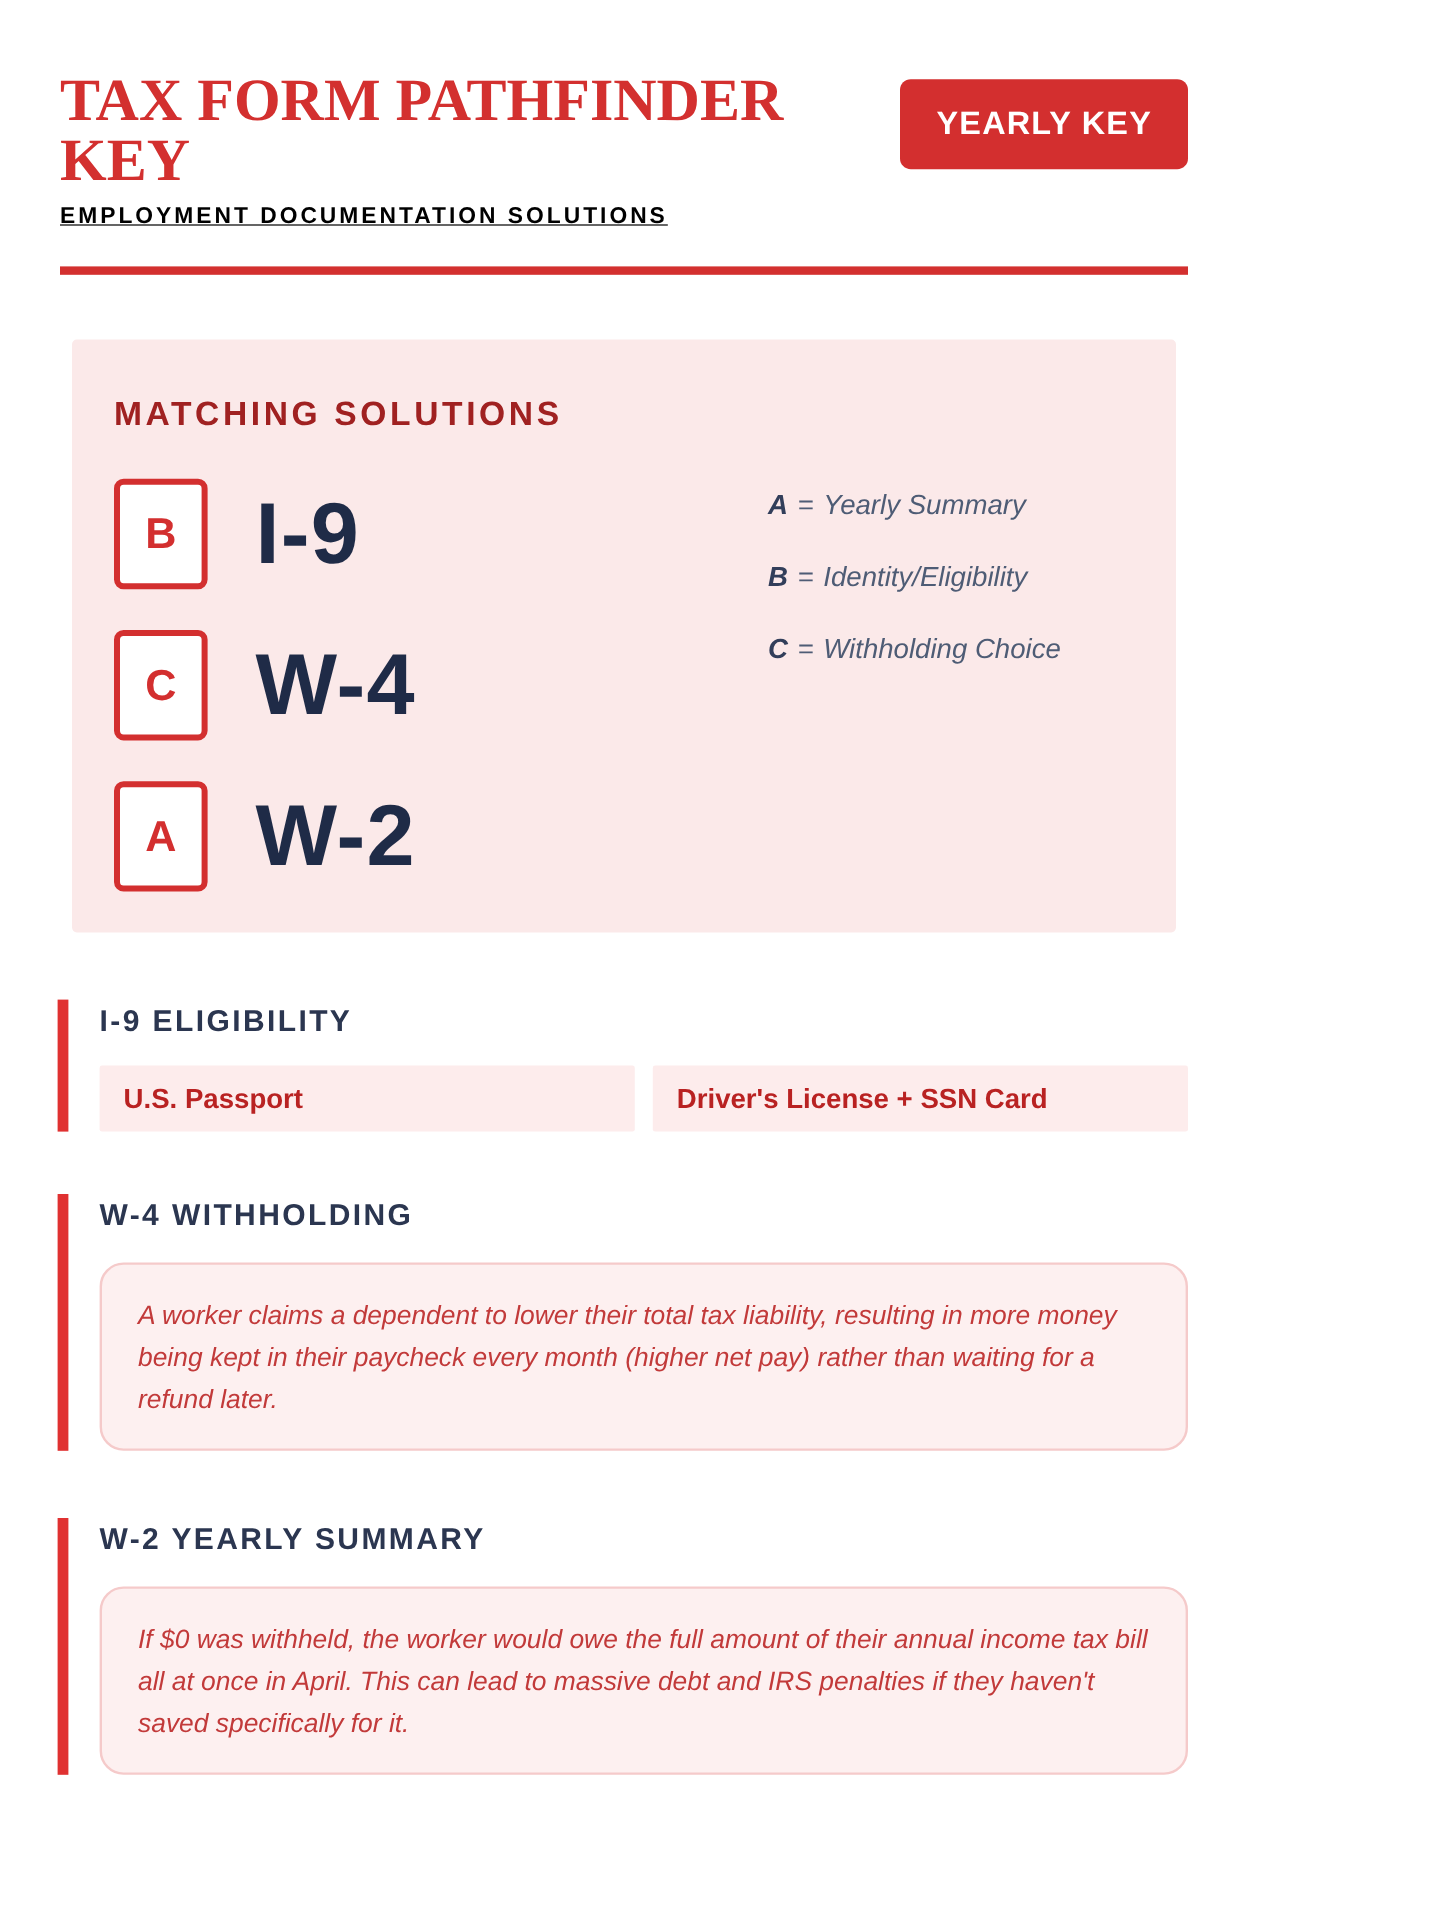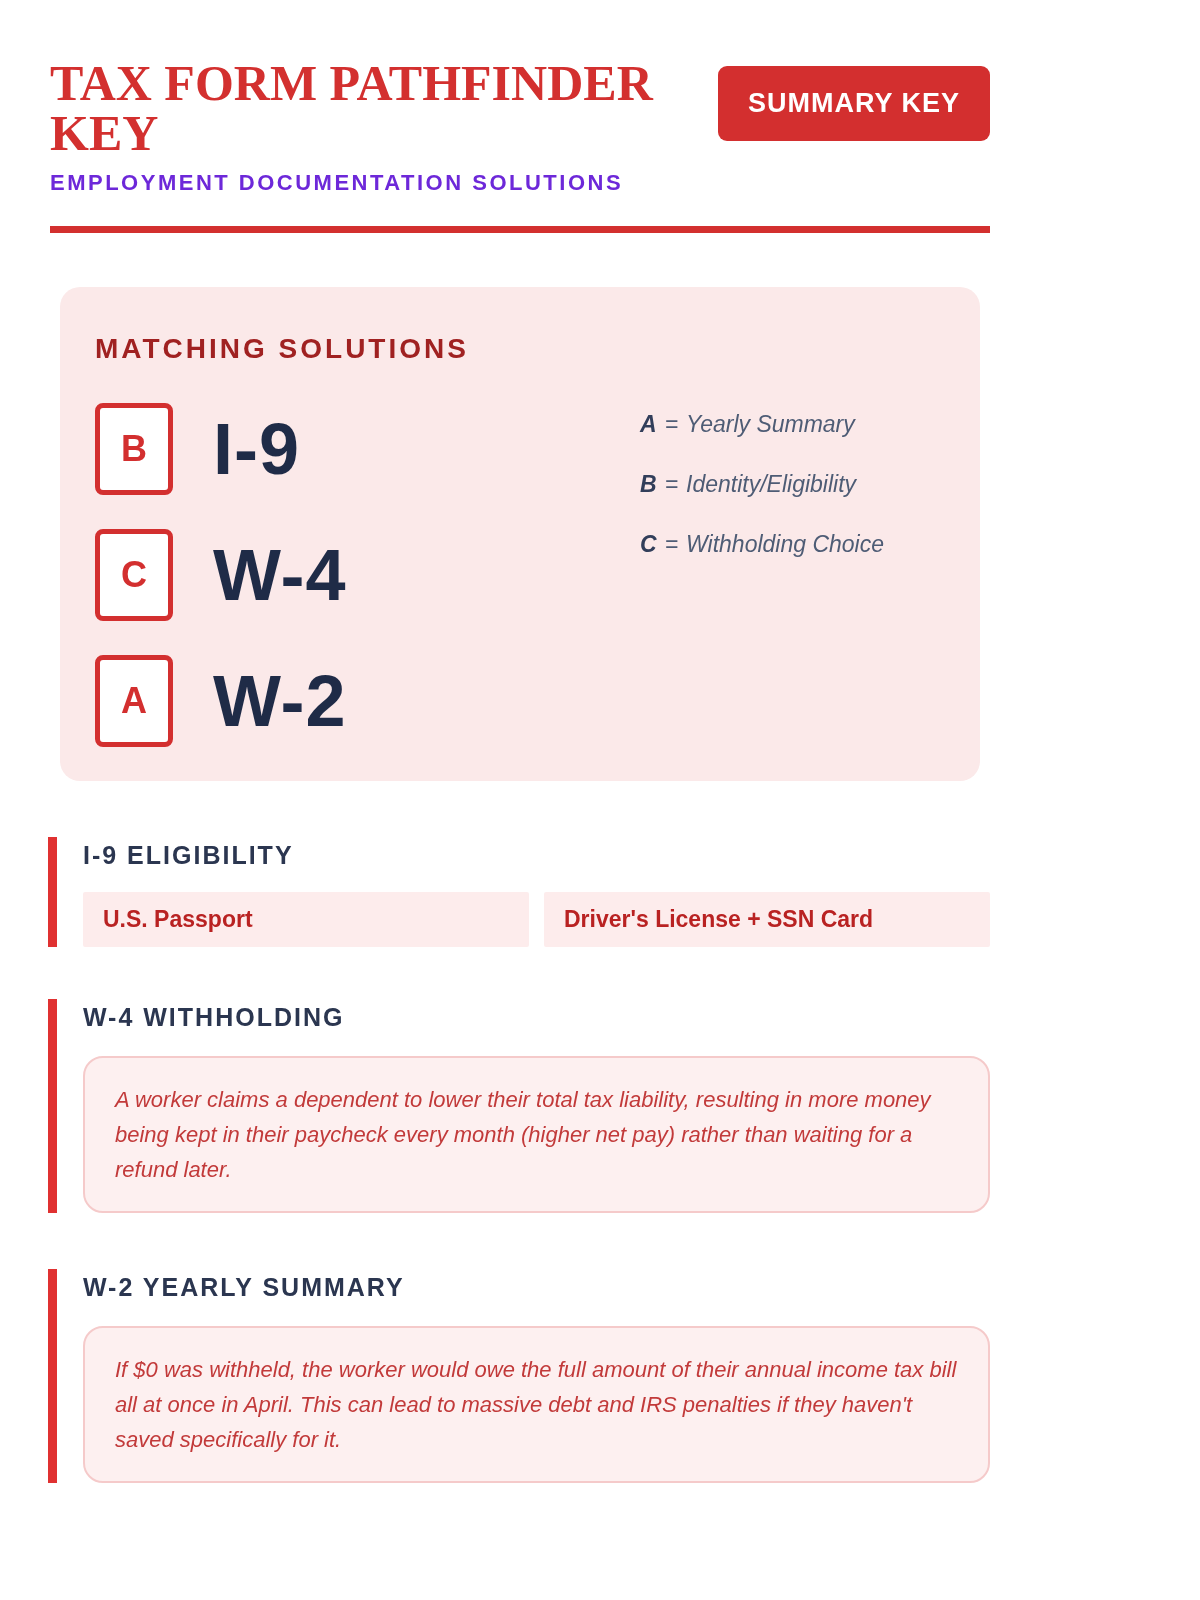--- a/index.html
+++ b/index.html
@@ -26,24 +26,25 @@
   .header h1 {
     font-family: "Liberation Serif", serif;
     font-weight: 800;
     font-size: 50px;
     line-height: 1.0;
     color: #d3302f;
     letter-spacing: 0px;
   }
   .subtitle {
     margin-top: 12px;
-    font-size: 22px;
+    font-size: 19px;
     font-weight: bold;
     letter-spacing: 2.5px;
-    color: #6d28d9;
+    color: #000000;
+    text-decoration: underline;
   }
   .answer-key-badge {
     background: #d32f2f;
     color: #ffffff;
     font-weight: bold;
     font-size: 27px;
     letter-spacing: 1px;
     padding: 22px 30px;
     border-radius: 9px;
     margin-top: 8px;
@@ -53,21 +54,21 @@
     margin-top: 30px;
     height: 7px;
     background: #d3302f;
     width: 100%;
   }
 
   
   .matching-box {
     margin: 54px 10px 0 10px;
     background: #fbe9e9;
-    border-radius: 20px;
+    border-radius: 4px;
     padding: 46px 45px 34px 35px;
   }
   .matching-heading {
     font-size: 28px;
     font-weight: bold;
     letter-spacing: 3px;
     color: #a02121;
   }
   .matching-body {
     display: flex;
@@ -165,21 +166,21 @@
 </head>
 <body>
 
 <div class="page">
 
   <header class="header">
     <div class="header-left">
       <h1>TAX FORM PATHFINDER KEY</h1>
       <div class="subtitle">EMPLOYMENT DOCUMENTATION SOLUTIONS</div>
     </div>
-    <div class="answer-key-badge">SUMMARY KEY</div>
+    <div class="answer-key-badge">YEARLY KEY</div>
   </header>
 
   <div class="divider"></div>
 
   <section class="matching-box">
     <h2 class="matching-heading">MATCHING SOLUTIONS</h2>
     <div class="matching-body">
 
       <div class="matching-rows">
         <div class="match-row">

